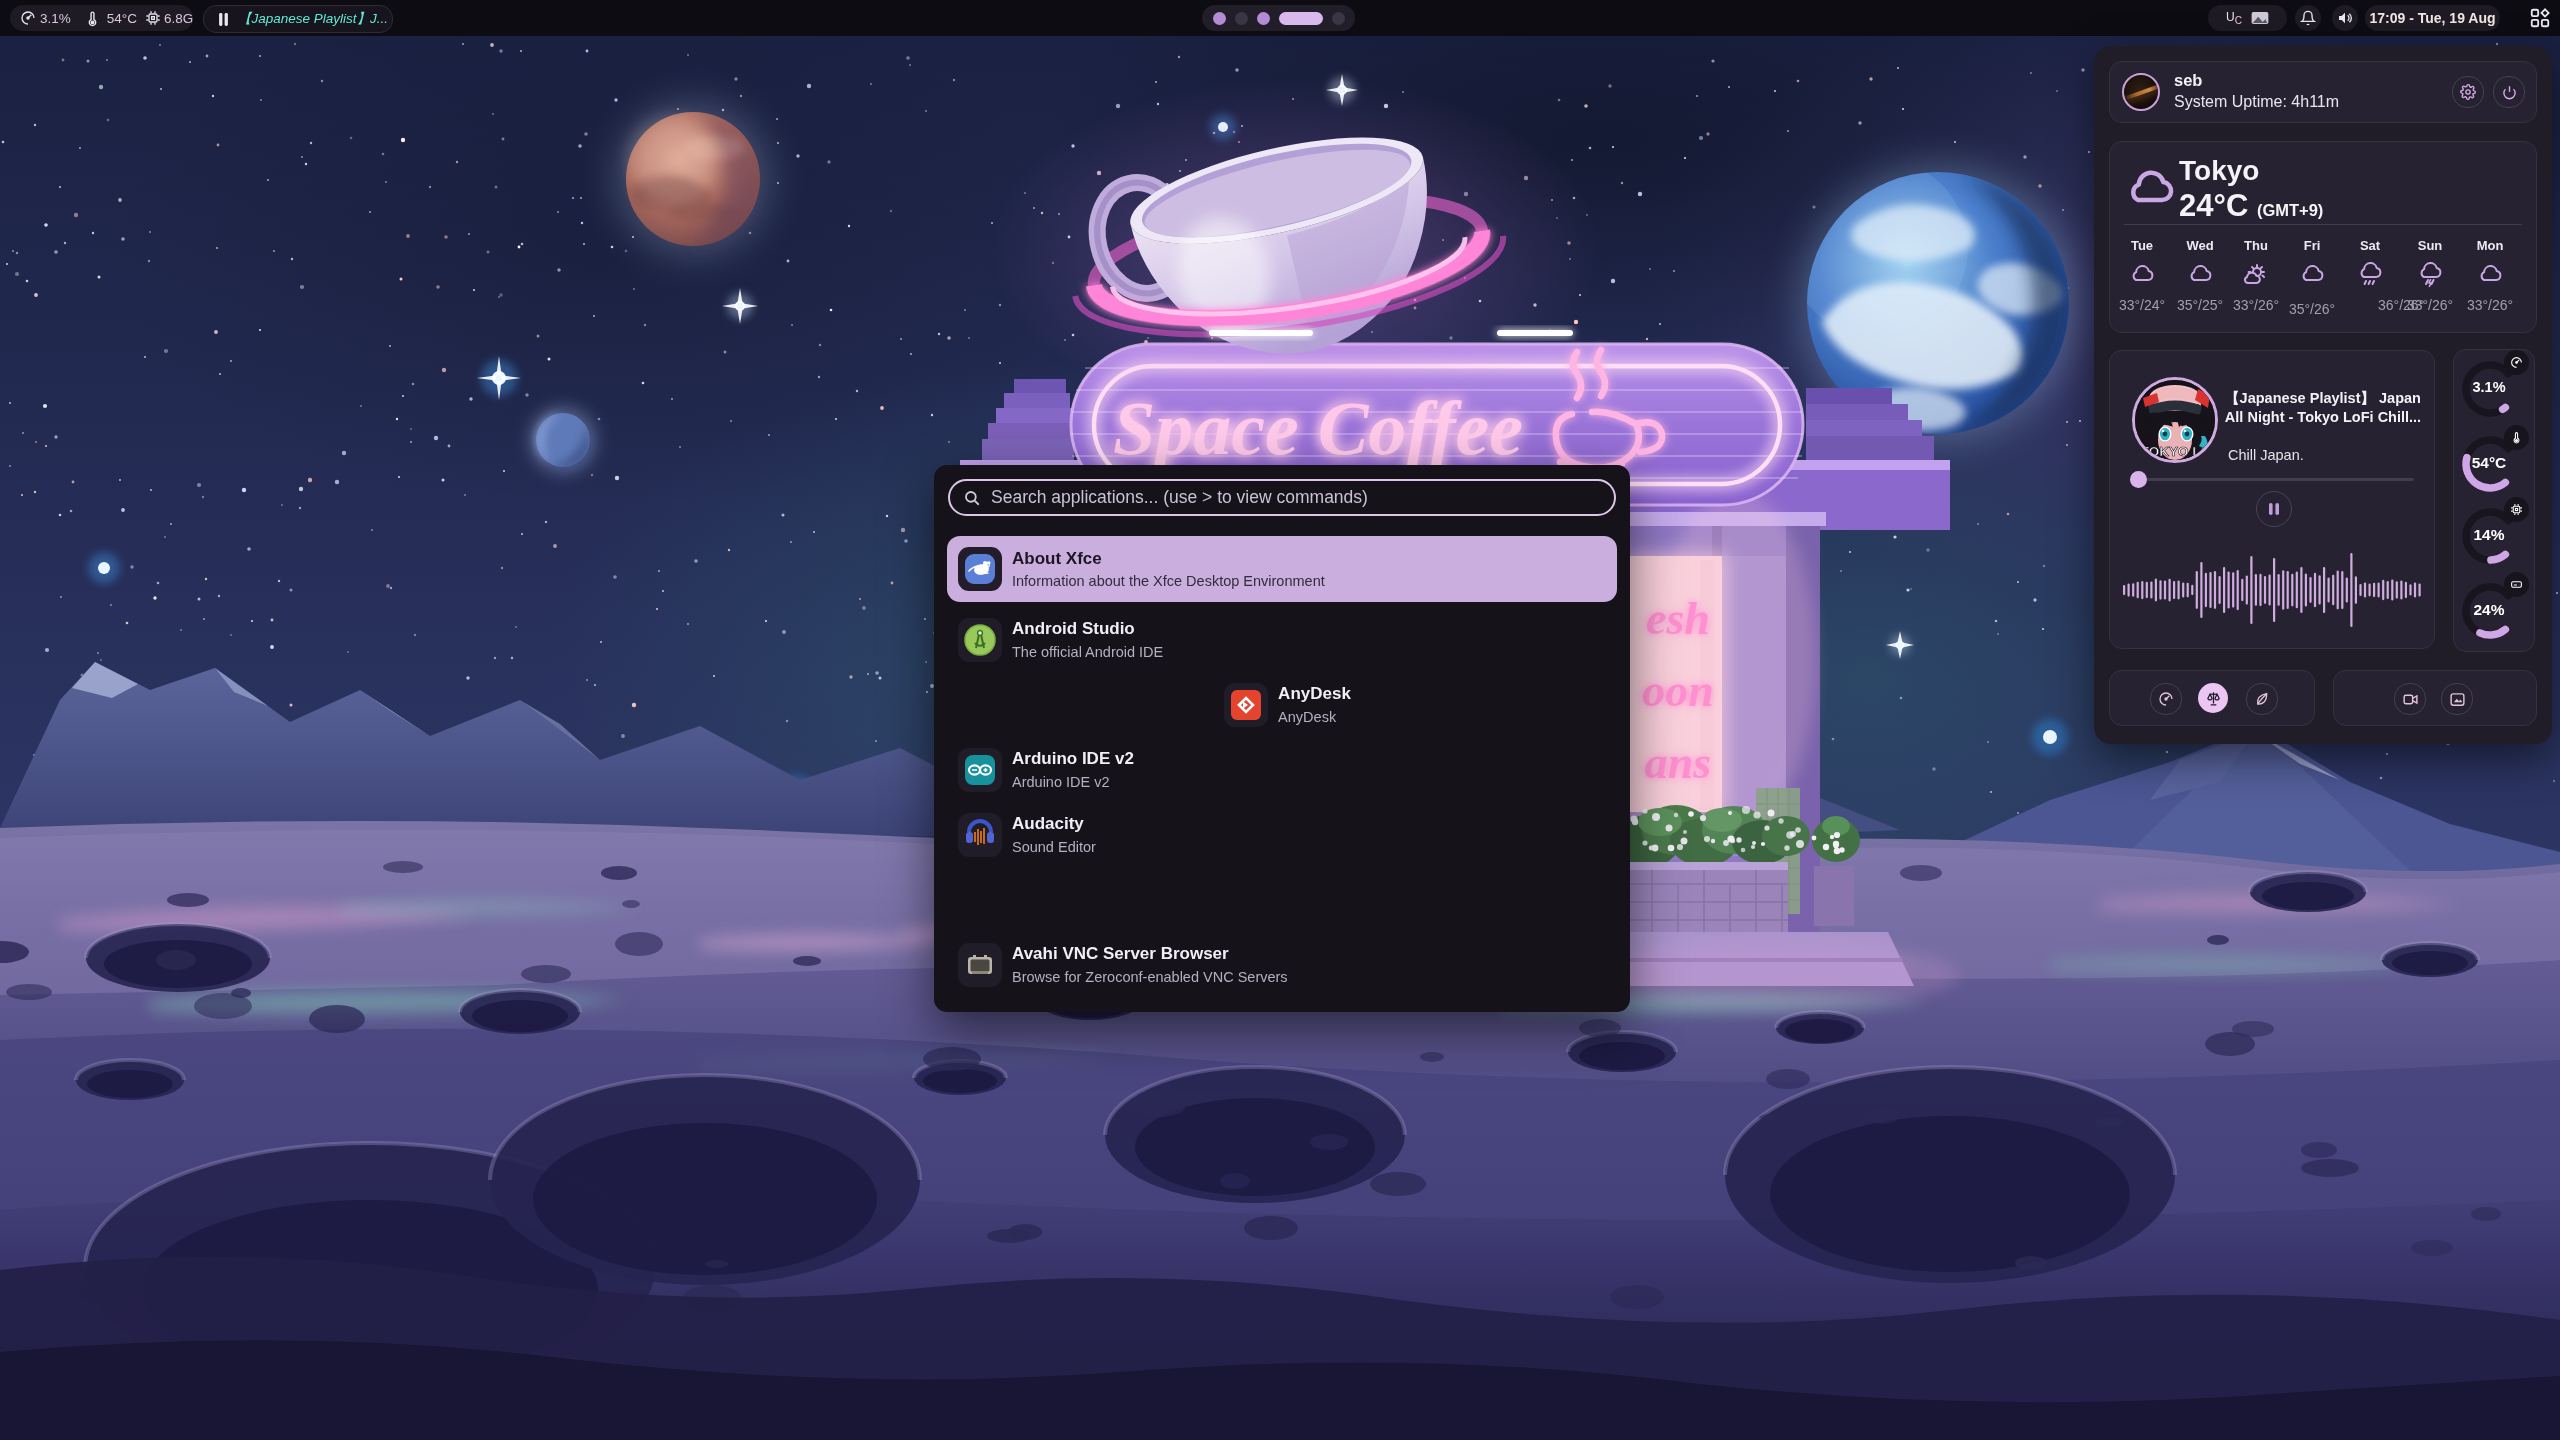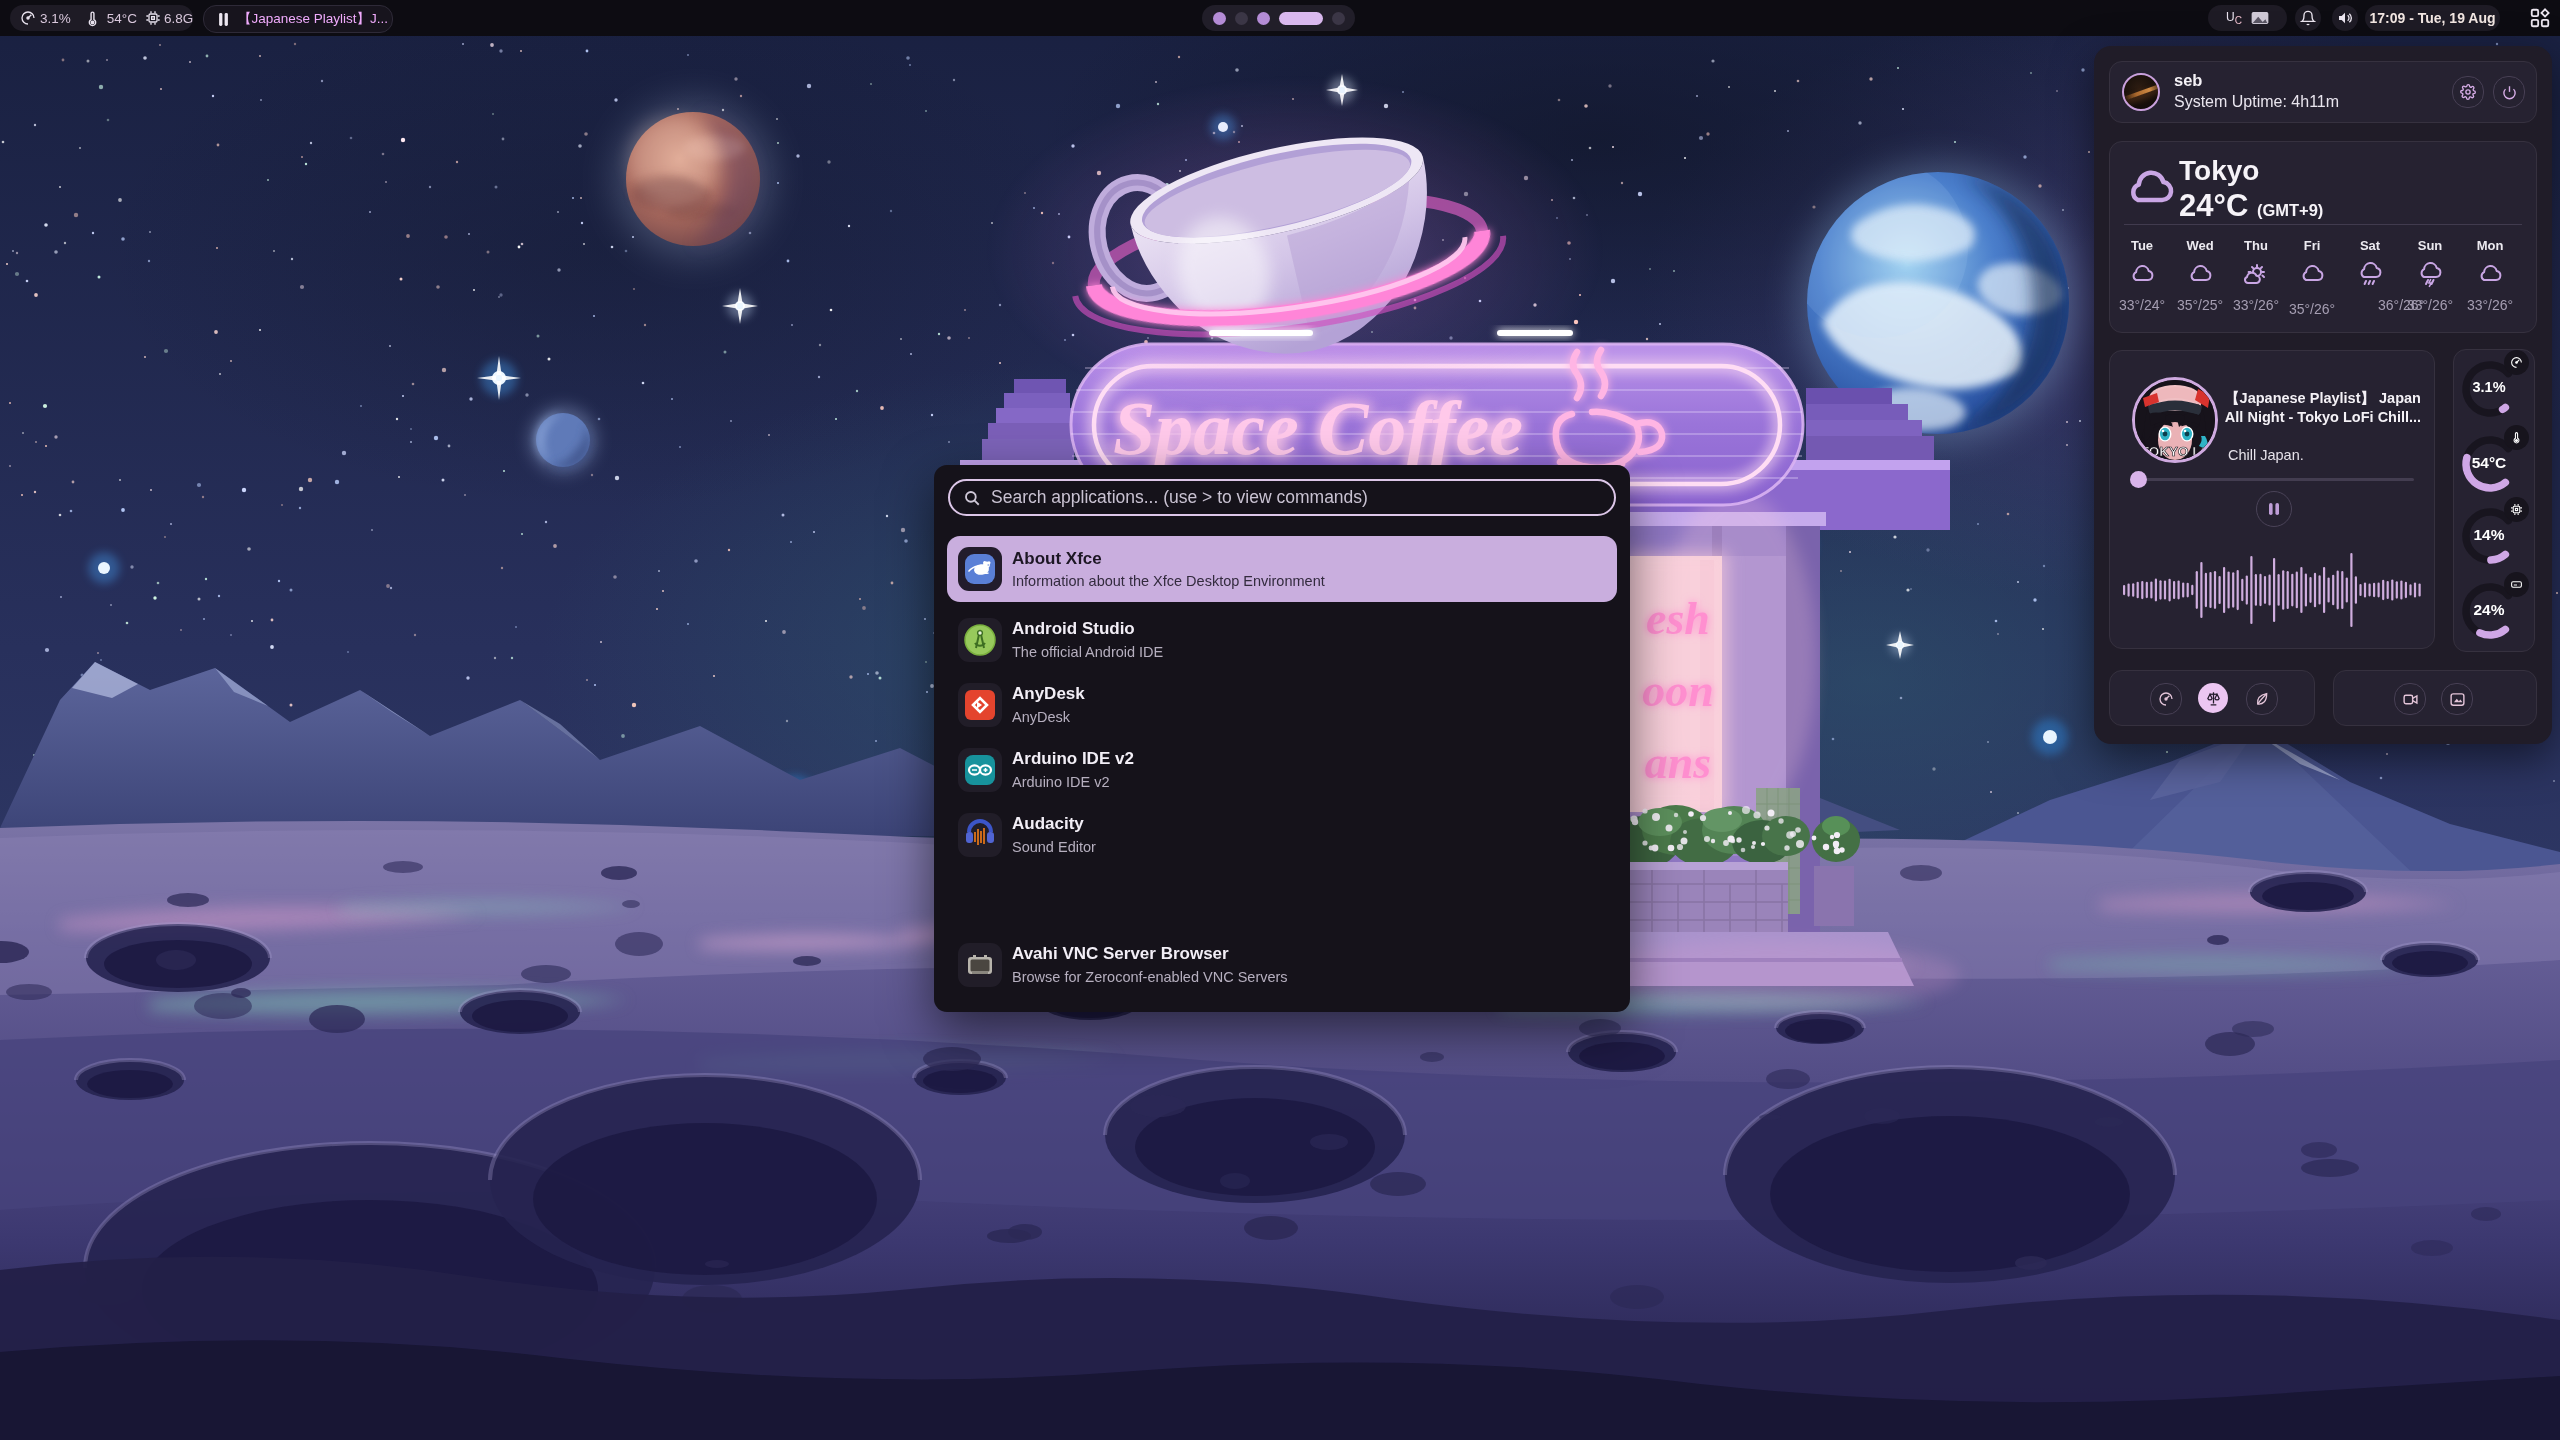--- a/index.html
+++ b/index.html
@@ -1180,21 +1180,21 @@
       </span>
   <span style="margin-left:3px;">6.8G</span>
  </div>
  <div class="pill" style="left:203px;width:188px;background:#17141d;border:1px solid #2e2a38;">
   <span class="ic" style="margin-left:14px;">
         <svg width="11" height="13" viewBox="0 0 12 14">
           <rect x="1.2" y="0" width="3.6" height="14" rx="1.6" fill="#ece6f0"></rect>
           <rect x="7.2" y="0" width="3.6" height="14" rx="1.6" fill="#ece6f0"></rect>
         </svg>
       </span>
-  <span style="margin-left:9px;color:#f0abfc;font-size:13.5px;">【Japanese Playlist】J...</span>
+  <span style="margin-left:9px;color:#5eead4;font-size:13.5px;font-style:italic;">【Japanese Playlist】J...</span>
  </div>
  <div id="ws">
   <span class="dot"></span>
       <span class="dot off"></span>
       <span class="dot"></span>
       <span class="dot act"></span>
       <span class="dot off"></span>
  </div>
  <div class="pill" style="left:2208px;width:79px;justify-content:center;gap:9px;">
   <span style="font-size:12px;color:#e8e2ee;">U<sub style="color:#efc0cf;">C</sub></span>
@@ -1262,21 +1262,21 @@
           <path d="M17 7 L13 25 M17 7 L21 25" stroke="#3d6e22" stroke-width="2" fill="none"></path>
           <circle cx="17" cy="10" r="2.4" fill="#e8f2dc" stroke="#3d6e22" stroke-width="1.4"></circle>
           <path d="M12 20 a6 6 0 0 0 10 0" fill="none" stroke="#3d6e22" stroke-width="2"></path>
         </svg>
       </div>
   <div class="rtxt">
         <div class="rt">Android Studio</div>
         <div class="rs">The official Android IDE</div>
       </div>
  </div>
- <div class="row" style="top:207px;">
+ <div class="row" style="top:207px;justify-content:center;">
   <div class="tile">
         <svg width="34" height="34" viewBox="0 0 34 34">
           <rect x="2" y="2" width="30" height="30" rx="6" fill="#e4442e"></rect>
           <path d="M10 17 L17 10 L24 17 L17 24 z" fill="none" stroke="#fff" stroke-width="2.6"></path>
           <path d="M14 13.5 L19 17 L14 20.5" fill="#fff"></path>
         </svg>
       </div>
   <div class="rtxt">
         <div class="rt">AnyDesk</div>
         <div class="rs">AnyDesk</div>

